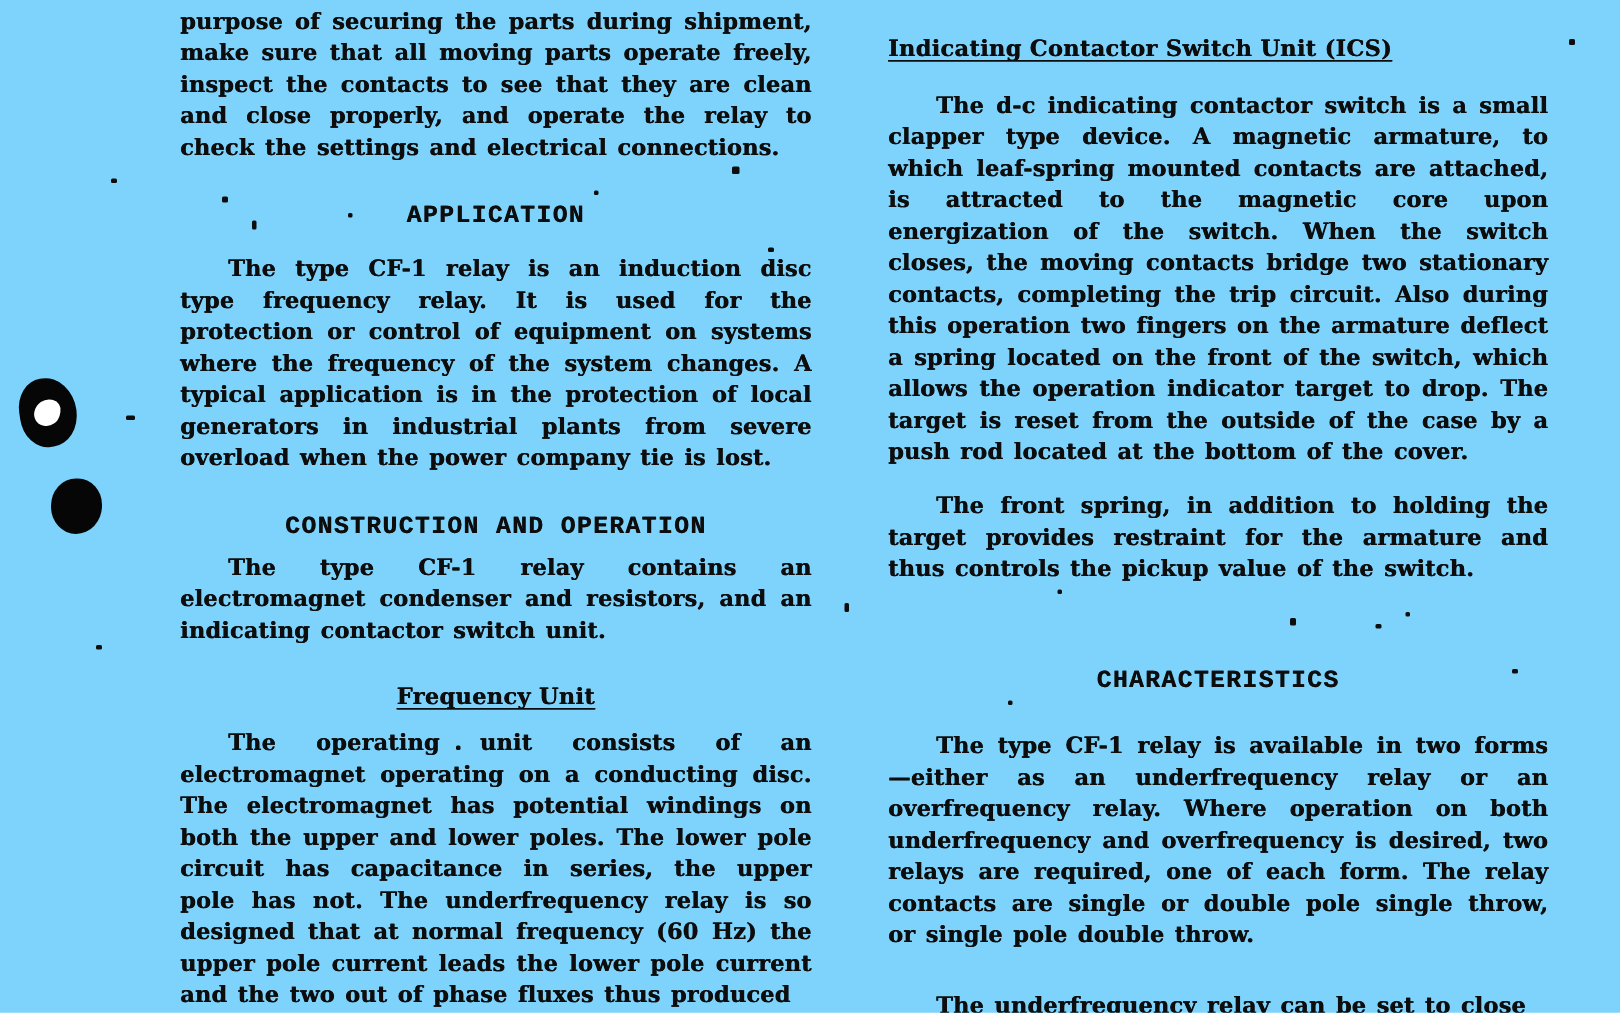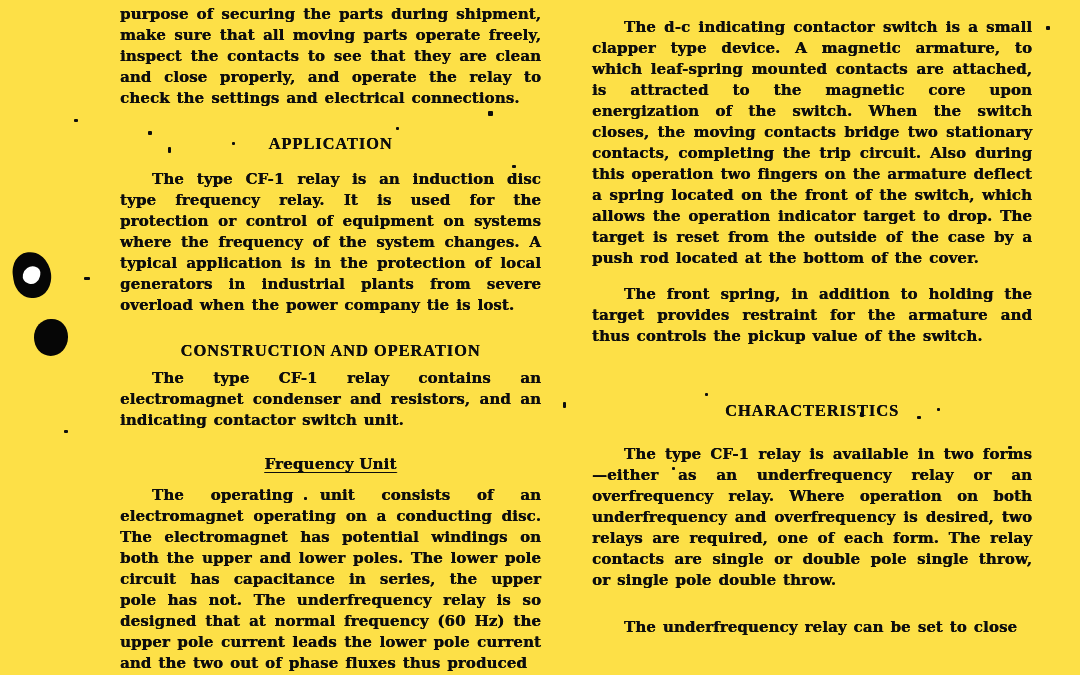--- a/index.html
+++ b/index.html
@@ -4,21 +4,21 @@
 <style>
   html, body { margin: 0; padding: 0; }
   body {
     width: 1080px; height: 675px; overflow: hidden;
     background: #ffffff;
     font-family: "DejaVu Serif", serif;
   }
   .page {
     position: relative;
     width: 1080px; height: 675px;
-    background: #fde047;
+    background: #7dd3fc;
     color: #0d0d0d;
     overflow: hidden;
   }
   .col { position: absolute; top: 0; }
   .col-left  { left: 120px; width: 421px; }
   .col-right { left: 592px; width: 440px; }
 
   .body-para {
     margin: 0;
     font-size: 15px;
@@ -27,21 +27,21 @@
     text-align: justify;
     text-indent: 32px;
     letter-spacing: 0.1px;
     word-spacing: 1.6px;
     text-shadow: 0.3px 0 0 currentColor;
   }
   .no-indent { text-indent: 0; }
 
   .main-heading {
     margin: 0;
-    font-family: Liberation Serif, serif;
+    font-family: Liberation Mono, monospace;
     font-weight: 700;
     font-size: 16.5px;
     line-height: 21px;
     text-align: center;
     letter-spacing: 0.9px;
     text-shadow: 0.3px 0 0 currentColor;
   }
   .sub-heading {
     margin: 0;
     font-size: 15px;
@@ -124,20 +124,21 @@
     <p class="body-para no-indent b0">purpose of securing the parts during shipment, make sure that all moving parts operate freely, inspect the contacts to see that they are clean and close properly, and operate the relay to check the settings and electrical connections.</p>
     <h2 class="main-heading b1">APPLICATION</h2>
     <p class="body-para b2">The type CF-1 relay is an induction disc type frequency relay. It is used for the protection or control of equipment on systems where the frequency of the system changes. A typical application is in the protection of local generators in industrial plants from severe overload when the power company tie is lost.</p>
     <h2 class="main-heading b3">CONSTRUCTION AND OPERATION</h2>
     <p class="body-para b4">The type CF-1 relay contains an electromagnet condenser and resistors, and an indicating contactor switch unit.</p>
     <h3 class="sub-heading b5">Frequency Unit</h3>
     <p class="body-para b6">The operating unit consists of an electromagnet operating on a conducting disc. The electromagnet has potential windings on both the upper and lower poles. The lower pole circuit has capacitance in series, the upper pole has not. The underfrequency relay is so designed that at normal frequency (60 Hz) the upper pole current leads the lower pole current and the two out of phase fluxes thus produced</p>
   </div>
 
   <div class="col col-right">
+    <h3 class="sub-heading b0">Indicating Contactor Switch Unit (ICS)</h3>
     <p class="body-para b1">The d-c indicating contactor switch is a small clapper type device. A magnetic armature, to which leaf-spring mounted contacts are attached, is attracted to the magnetic core upon energization of the switch. When the switch closes, the moving contacts bridge two stationary contacts, completing the trip circuit. Also during this operation two fingers on the armature deflect a spring located on the front of the switch, which allows the operation indicator target to drop. The target is reset from the outside of the case by a push rod located at the bottom of the cover.</p>
     <p class="body-para b2">The front spring, in addition to holding the target provides restraint for the armature and thus controls the pickup value of the switch.</p>
     <h2 class="main-heading b3">CHARACTERISTICS</h2>
     <p class="body-para b4">The type CF-1 relay is available in two forms —either as an underfrequency relay or an overfrequency relay. Where operation on both underfrequency and overfrequency is desired, two relays are required, one of each form. The relay contacts are single or double pole single throw, or single pole double throw.</p>
     <p class="body-para b5">The underfrequency relay can be set to close</p>
   </div>
 
 </div>
 
 </body></html>

